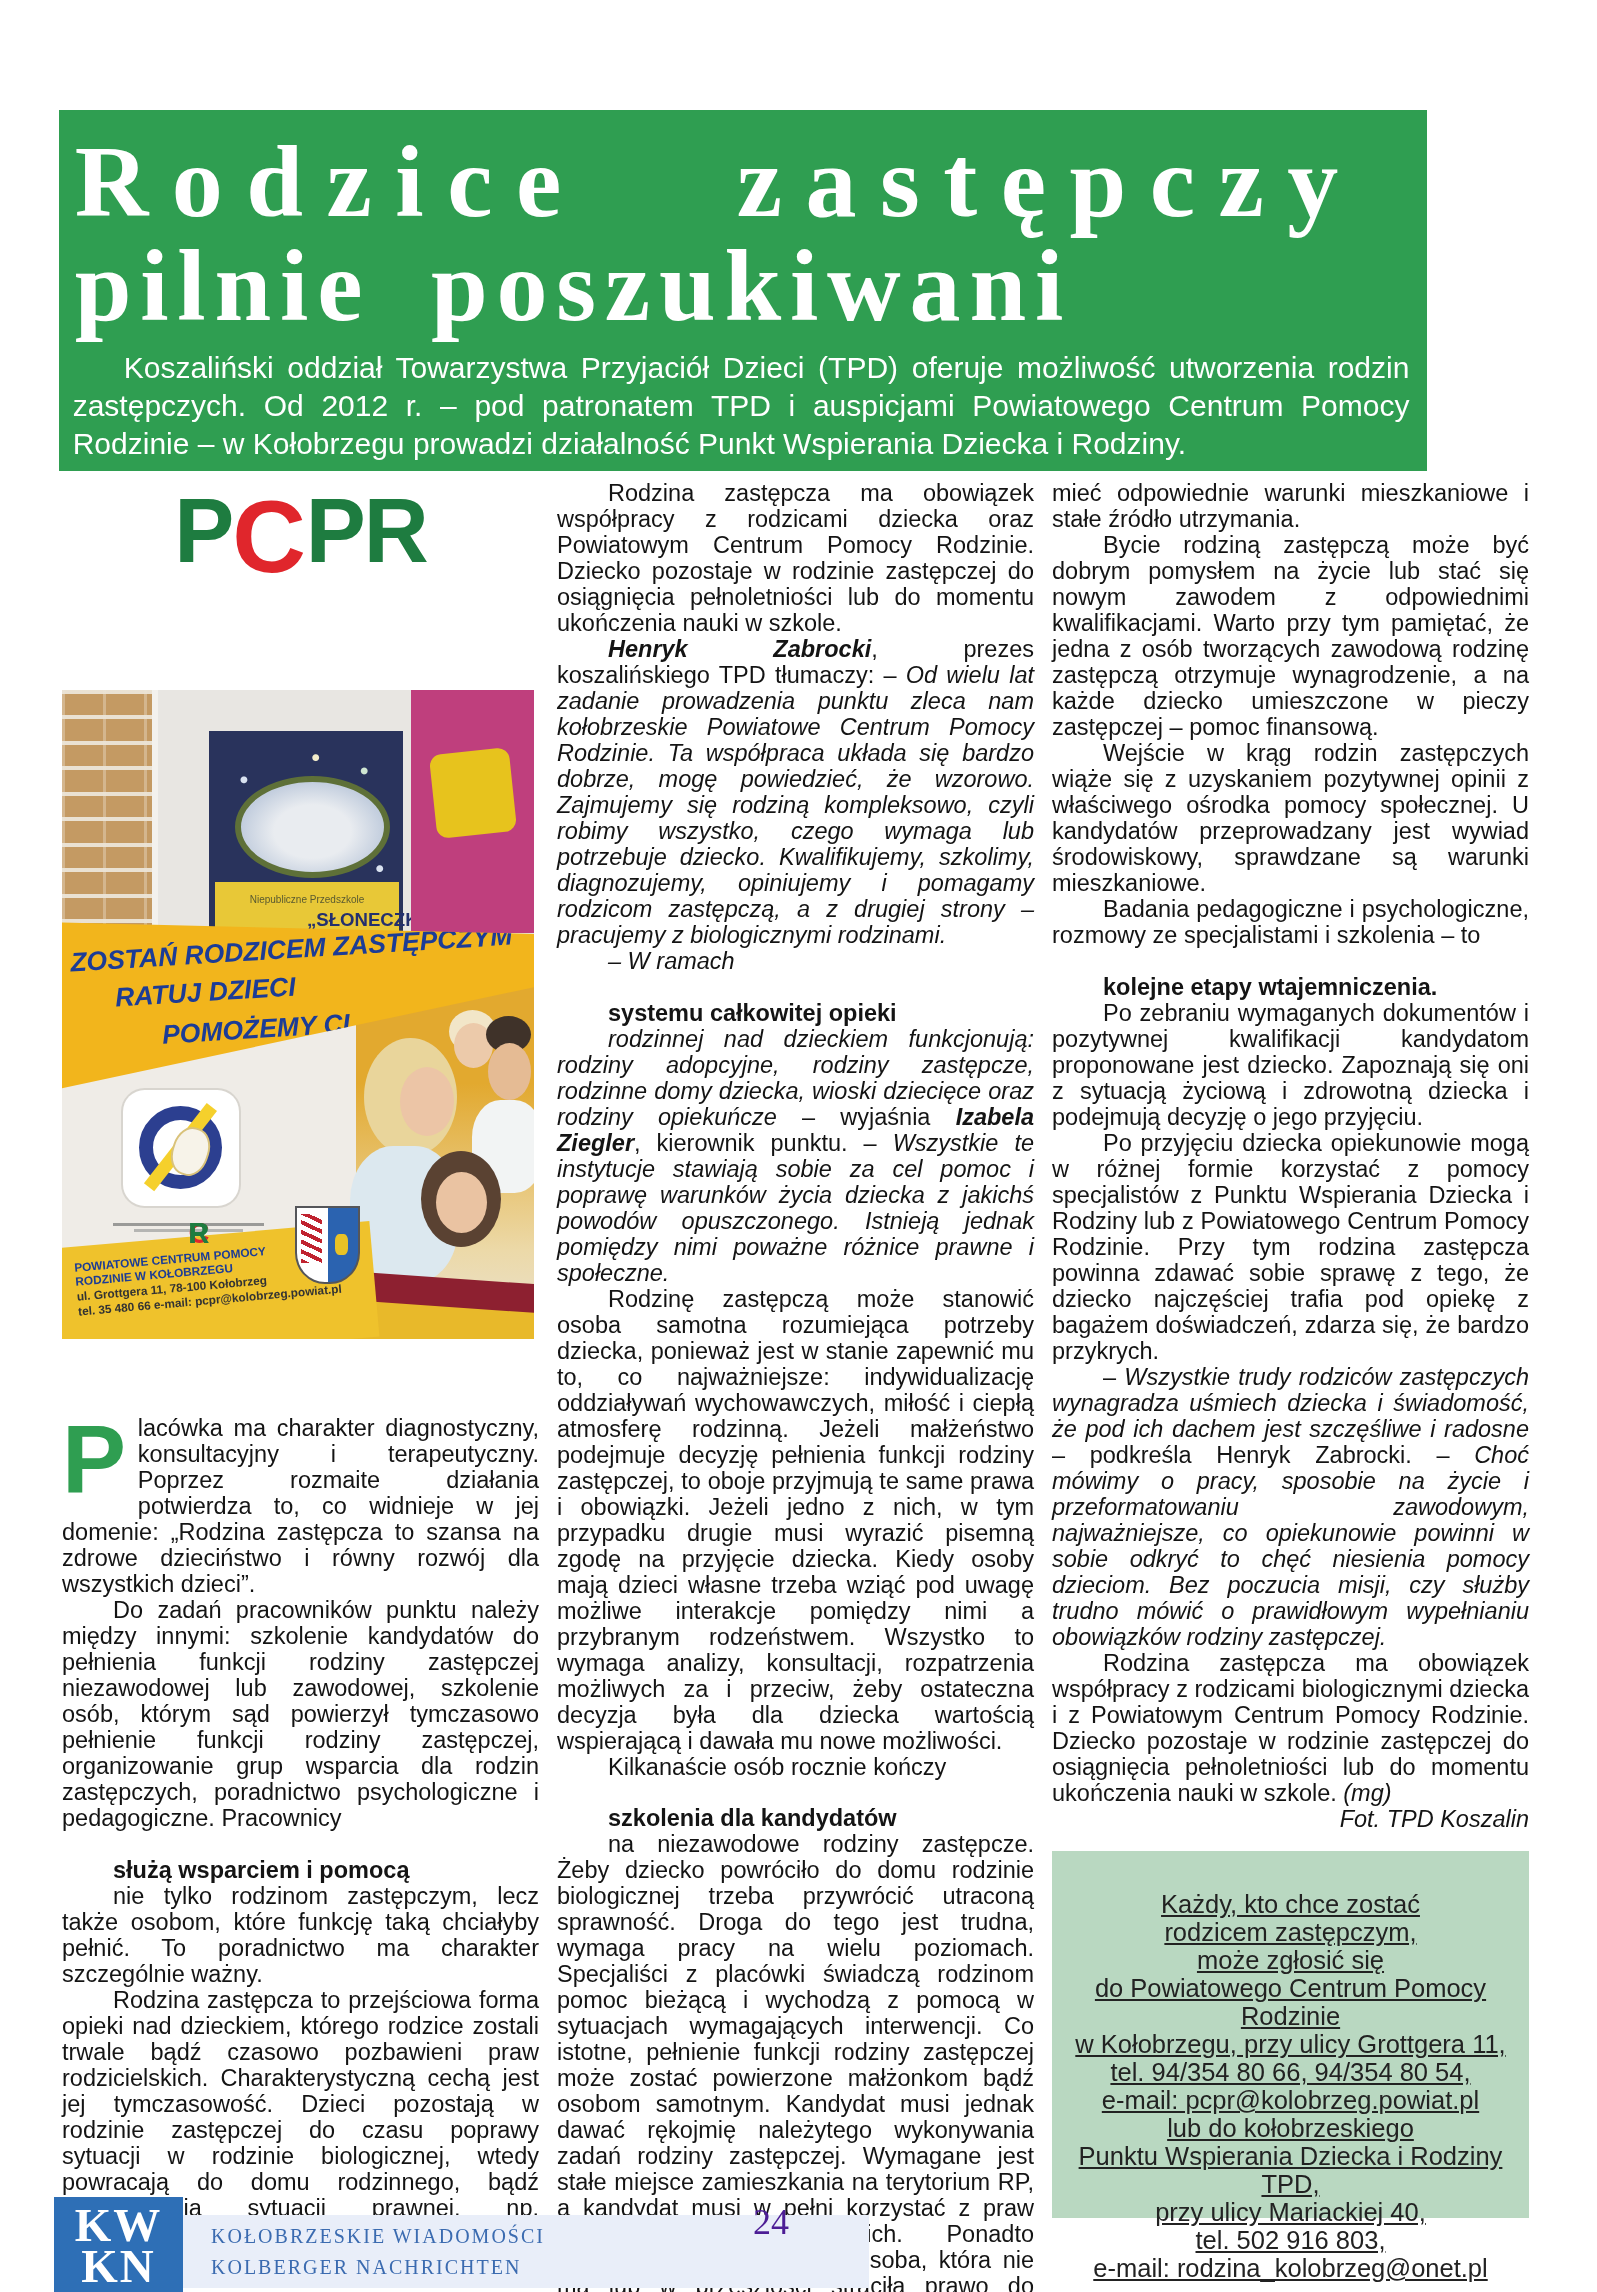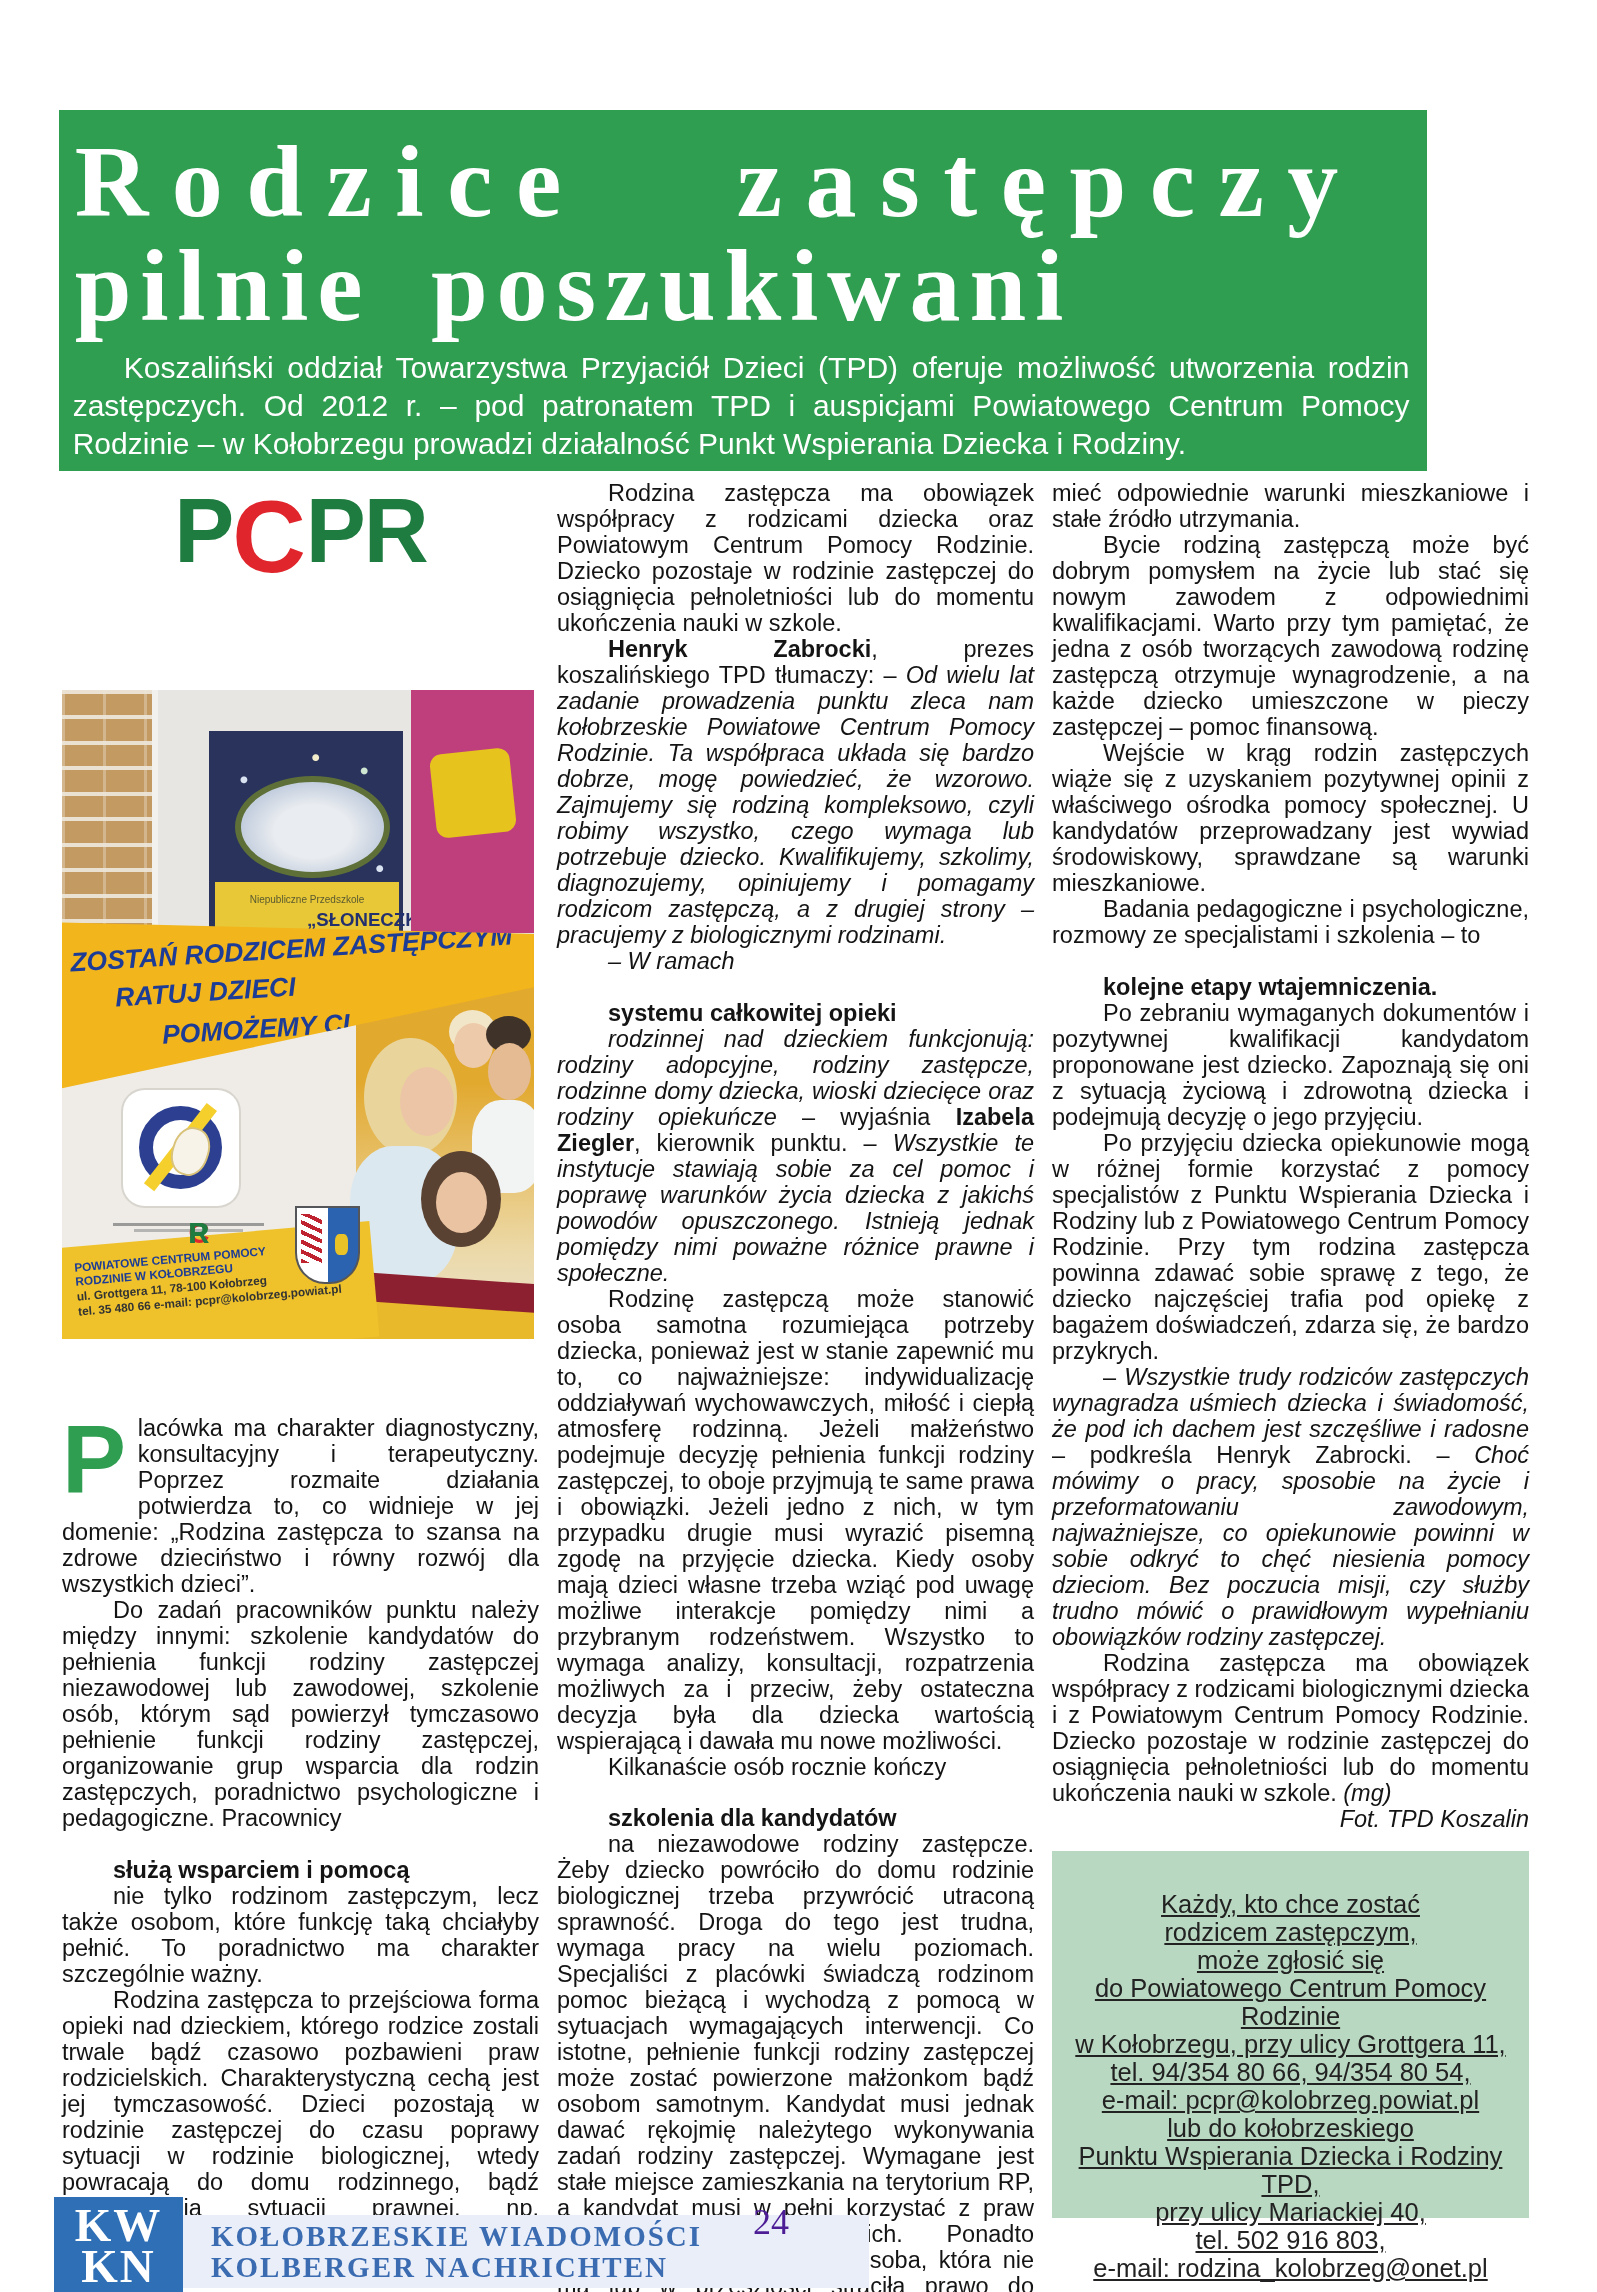--- a/index.html
+++ b/index.html
@@ -16,21 +16,21 @@
 
   
   .col{position:absolute;top:480px;width:477px;font-size:23.5px;line-height:26px;text-align:justify;}
   .col1{left:62px;} .col2{left:557px;} .col3{left:1052px;}
   .para{margin:0;text-indent:51px;}
   .para.noindent{text-indent:0;}
   .para.it{font-style:italic;}
   .para.alignright{text-align:right;text-indent:0;}
   .subhead{margin:0;font-weight:bold;text-indent:51px;}
   .gap{height:25.5px;margin:0;}
-  .bold{font-weight:bold;} .ital{font-style:italic;}
+  .bold{font-weight:bold;font-style:italic;} .ital{font-style:italic;}
   .dropcap{float:left;font-weight:bold;font-size:96px;line-height:76px;margin:5.9px 11.8px 0 0;}
 
   
   .logo-block{height:181px;text-align:center;padding-top:2px;}
   .pcpr-letters{font-family:"Liberation Sans",sans-serif;font-weight:bold;font-size:90px;line-height:90px;}
   .pcpr-letters .g{letter-spacing:-2px;}
   .pcpr-letters .red{position:relative;top:9.8px;font-size:102px;}
   .pcpr-sub{font-size:24.5px;line-height:30px;font-weight:bold;margin-top:2px;}
 
   
@@ -109,21 +109,21 @@
   
   .infobox{margin-top:19.6px;width:100%;height:367px;box-sizing:border-box;
      padding:39px 17.6px 0 17.6px;text-align:center;font-size:25.5px;line-height:28px;color:#222;}
 
   
   .kw-box{position:absolute;left:54px;top:2197px;width:129px;height:95px;background:#2e6fb6;
      color:#fff;font-family:"Liberation Serif",serif;font-weight:bold;text-align:center;
      font-size:47px;line-height:41px;padding-top:7.8px;box-sizing:border-box;letter-spacing:2px;}
   .kw-strip{position:absolute;left:183px;top:2215px;width:686px;height:73px;background:#e9eef9;}
   .kw-name{position:absolute;left:211px;top:2221px;font-family:"Liberation Serif",serif;
-     font-weight:bold;font-size:29px;line-height:31px;color:#3b6bb0;letter-spacing:2px;white-space:nowrap;}
+     font-weight:normal;font-size:20px;line-height:31px;color:#3b6bb0;letter-spacing:2px;white-space:nowrap;}
   .page-number{position:absolute;left:753px;top:2201px;font-family:"Liberation Serif",serif;
      font-size:36px;color:#4c1d95;}
 </style>
 </head>
 <body>
 
 <div class="page">
 
   <header class="masthead" style="background-color: rgb(47, 158, 81);">
     <h1><span class="t1">Rodzice zastępczy</span><br>

